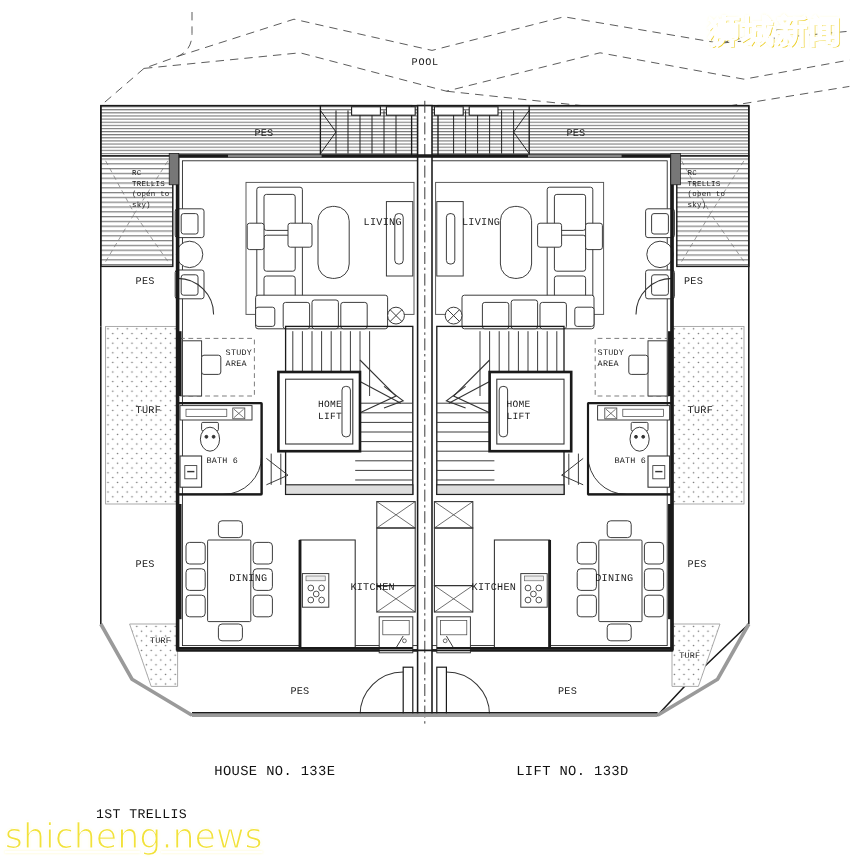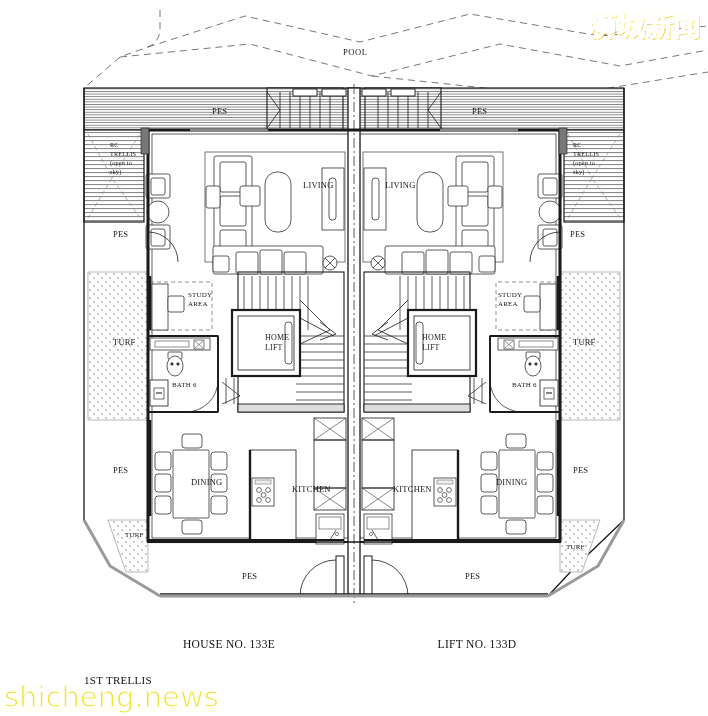--- a/index.html
+++ b/index.html
@@ -8,21 +8,21 @@
     width:708px;height:716px;position:relative;overflow:hidden;
     font-family:"Liberation Sans","DejaVu Sans",sans-serif;
     color:#111;
   }
   #stage{position:absolute;left:0;top:0;width:708px;height:716px;}
   svg#plan{position:absolute;left:0;top:0;width:708px;height:716px;display:block;}
 
   
   .lbl{
     position:absolute;
-    font-family:Liberation Serif, serif;
+    font-family:Liberation Mono, monospace;
     color:#1a1a1a;
     white-space:pre;
     line-height:1.08;
     letter-spacing:0.2px;
     text-align:center;
     pointer-events:none;
   }
   .lbl.room{font-size:8.5px;}
   .lbl.tiny{font-size:7px;}
   .lbl.mini{font-size:6.2px;}

